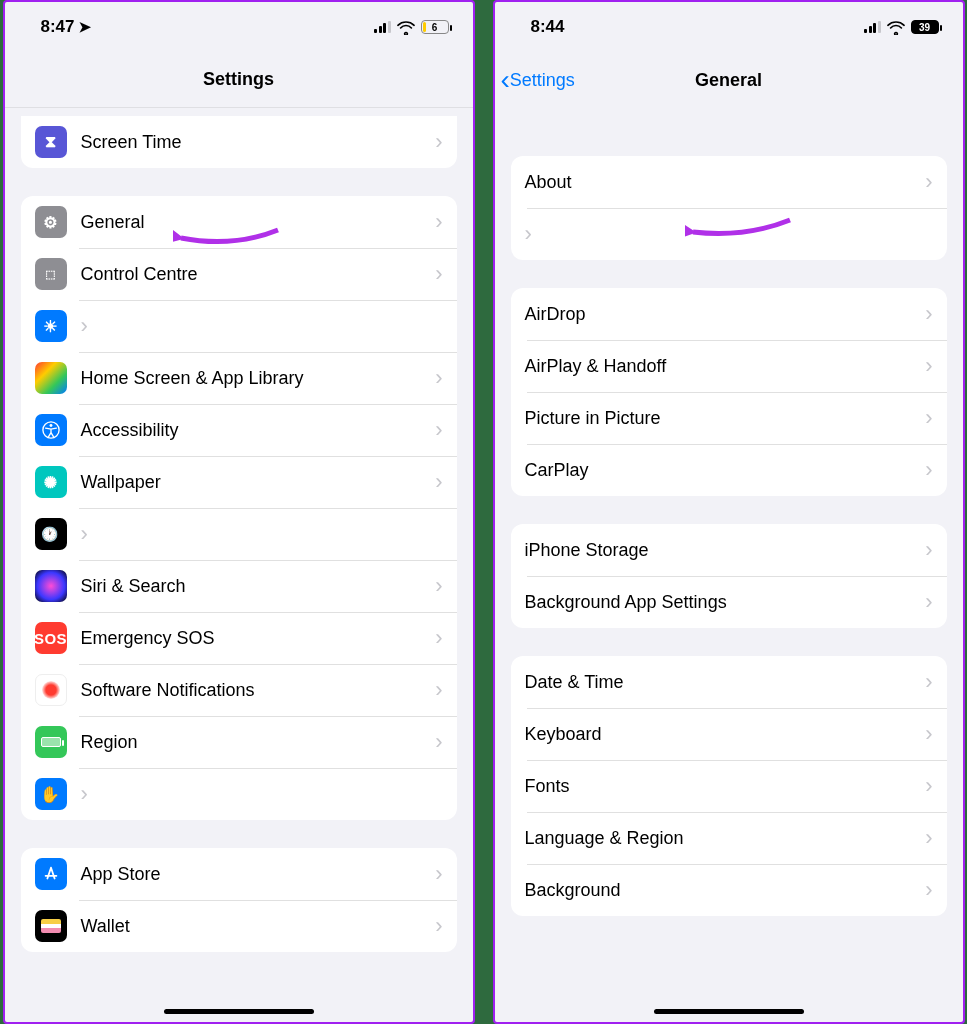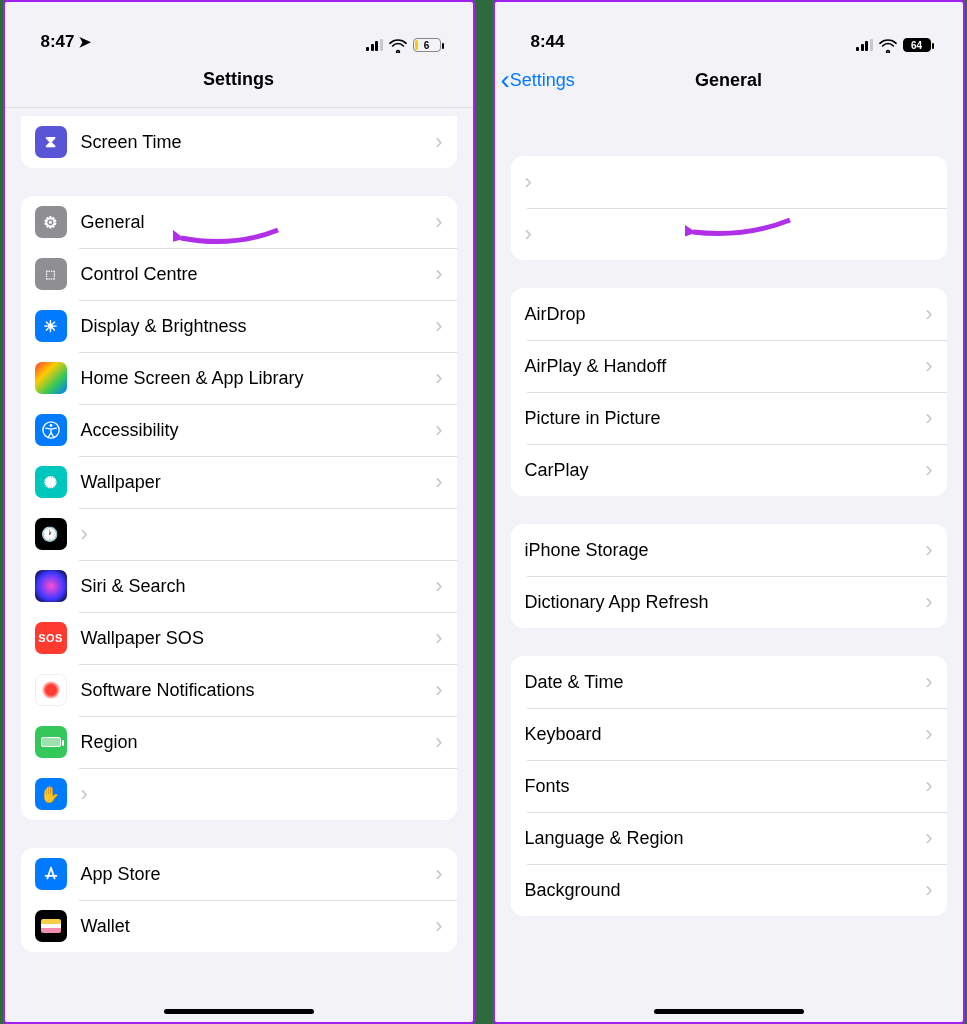--- a/index.html
+++ b/index.html
@@ -20,23 +20,23 @@
     border: 2px solid #a020f0;
     border-radius: 4px;
     position: relative;
     overflow: hidden;
     display: flex;
     flex-direction: column;
   }
   .status-bar {
     height: 50px;
     display: flex;
-    align-items: flex-end;
+    align-items: center;
     justify-content: space-between;
-    padding: 0 32px 0 36px;
+    padding: 0 24px 0 36px;
     font-size: 17px;
     font-weight: 600;
   }
   .status-left { display: flex; align-items: center; gap: 4px; }
   .status-right { display: flex; align-items: center; gap: 6px; }
   .nav-bar {
     height: 56px;
     display: flex;
     align-items: center;
     justify-content: center;
@@ -135,21 +135,21 @@
   
   .ic-screentime { background:#5856d6; }
   .ic-general { background:#8e8e93; }
   .ic-control { background:#8e8e93; }
   .ic-display { background:#007aff; }
   .ic-home { background: linear-gradient(135deg,#ff3b30,#ffcc00,#34c759,#007aff); }
   .ic-access { background:#007aff; }
   .ic-wallpaper { background:#00c7be; }
   .ic-standby { background:#000; }
   .ic-siri { background: radial-gradient(circle,#ff4cd6 0%, #3b37ff 60%, #000 100%); }
-  .ic-sos { background:#ff3b30; font-size:11px; letter-spacing:0.5px;}
+  .ic-sos { background:#ff3b30; font-size:15px; letter-spacing:0.5px;}
   .ic-exposure { background:#fff; border:1px solid #eee; }
   .ic-exposure .dot { width:18px;height:18px;border-radius:50%;background:radial-gradient(circle,#ff3b30 40%, rgba(255,59,48,0.15) 70%);}
   .ic-battery { background:#34c759; }
   .ic-privacy { background:#007aff; }
   .ic-appstore { background:#007aff; }
   .ic-wallet { background:#000; }
   .ic-wallet .card { width:20px;height:14px;border-radius:2px;background:linear-gradient(#f7ce46 33%,#fff 33% 66%,#f28cb1 66%);}
   .ic-battery .batt { width:20px;height:10px;border:1.5px solid #fff;border-radius:2px;position:relative;background:rgba(255,255,255,0.5);}
   .ic-battery .batt::after{content:"";position:absolute;right:-4px;top:2px;width:2px;height:6px;background:#fff;border-radius:1px;}
   .signal-bars { display:inline-flex; align-items:flex-end; gap:1.5px; height:12px;}
@@ -224,21 +224,20 @@
       </div>
       <div class="row">
         <div class="icon-box ic-control" style="font-size:11px">⬚</div>
         <div class="row-label">Control Centre</div>
         <div class="chevron">›</div>
       </div>
       <div class="row">
         <div class="icon-box ic-display">
             <span>☀</span>
           </div>
-        <div class="row-label">Display &amp; Brightness</div>
         <div class="chevron">›</div>
       </div>
       <div class="row">
         <div class="icon-box ic-home"></div>
         <div class="row-label">Home Screen &amp; App Library</div>
         <div class="chevron">›</div>
       </div>
       <div class="row">
         <div class="icon-box ic-access">
             <svg width="18" height="18" viewBox="0 0 20 20">
@@ -263,21 +262,21 @@
       </div>
       <div class="row">
         <div class="icon-box ic-siri"></div>
         <div class="row-label">Siri &amp; Search</div>
         <div class="chevron">›</div>
       </div>
       <div class="row">
         <div class="icon-box ic-sos">
             <span>SOS</span>
           </div>
-        <div class="row-label">Wallpaper SOS</div>
+        <div class="row-label">Emergency SOS</div>
         <div class="chevron">›</div>
       </div>
       <div class="row">
         <div class="icon-box ic-exposure">
             <div class="dot"></div>
           </div>
         <div class="row-label">Software Notifications</div>
         <div class="chevron">›</div>
       </div>
       <div class="row">
@@ -342,38 +341,39 @@
           <span></span>
           <span></span>
         </span>
       <span class="wifi-ic">
         <svg viewBox="0 0 20 14">
             <path d="M10 12 a1.5 1.5 0 1 0 0.001 0 M4 7 a8 8 0 0 1 12 0 M1 4 a13 13 0 0 1 18 0" fill="none" stroke="#000" stroke-width="1.8" stroke-linecap="round"></path>
           </svg>
       </span>
       <span class="batt-status">
         <span class="batt-box full">
-            <span>64</span>
+            <span>39</span>
           </span>
       </span>
     </div>
   </div>
 
   <div class="nav-bar" style="border-bottom:none">
     <div class="nav-back">
       <span class="chev">‹</span>
       <span>Settings</span>
     </div>
     <div class="nav-title">General</div>
   </div>
 
   <div class="content">
 
     <div class="group first-partial-b">
       <div class="row no-icon">
+        <div class="row-label">About</div>
         <div class="chevron">›</div>
       </div>
       <div class="row no-icon">
         <div class="chevron">›</div>
       </div>
     </div>
 
     <div class="group">
       <div class="row no-icon">
         <div class="row-label">AirDrop</div>
@@ -392,21 +392,21 @@
         <div class="chevron">›</div>
       </div>
     </div>
 
     <div class="group">
       <div class="row no-icon">
         <div class="row-label">iPhone Storage</div>
         <div class="chevron">›</div>
       </div>
       <div class="row no-icon">
-        <div class="row-label">Dictionary App Refresh</div>
+        <div class="row-label">Background App Settings</div>
         <div class="chevron">›</div>
       </div>
     </div>
 
     <div class="group">
       <div class="row no-icon">
         <div class="row-label">Date &amp; Time</div>
         <div class="chevron">›</div>
       </div>
       <div class="row no-icon">

